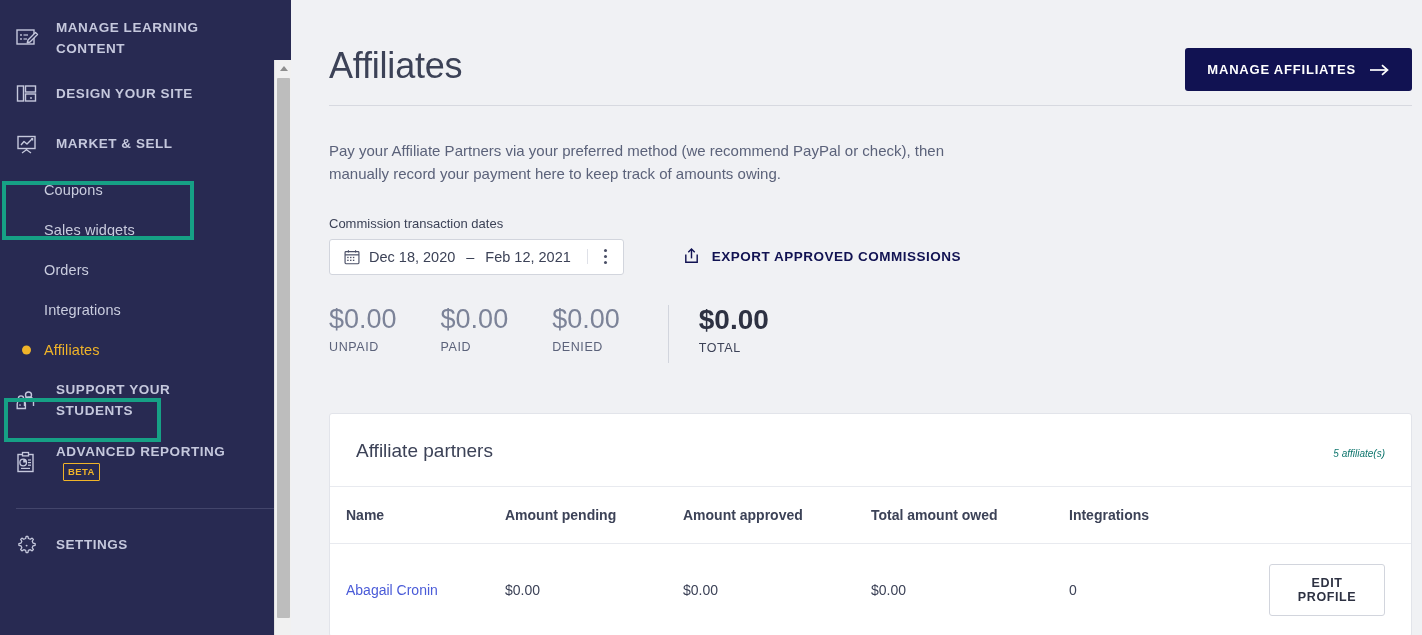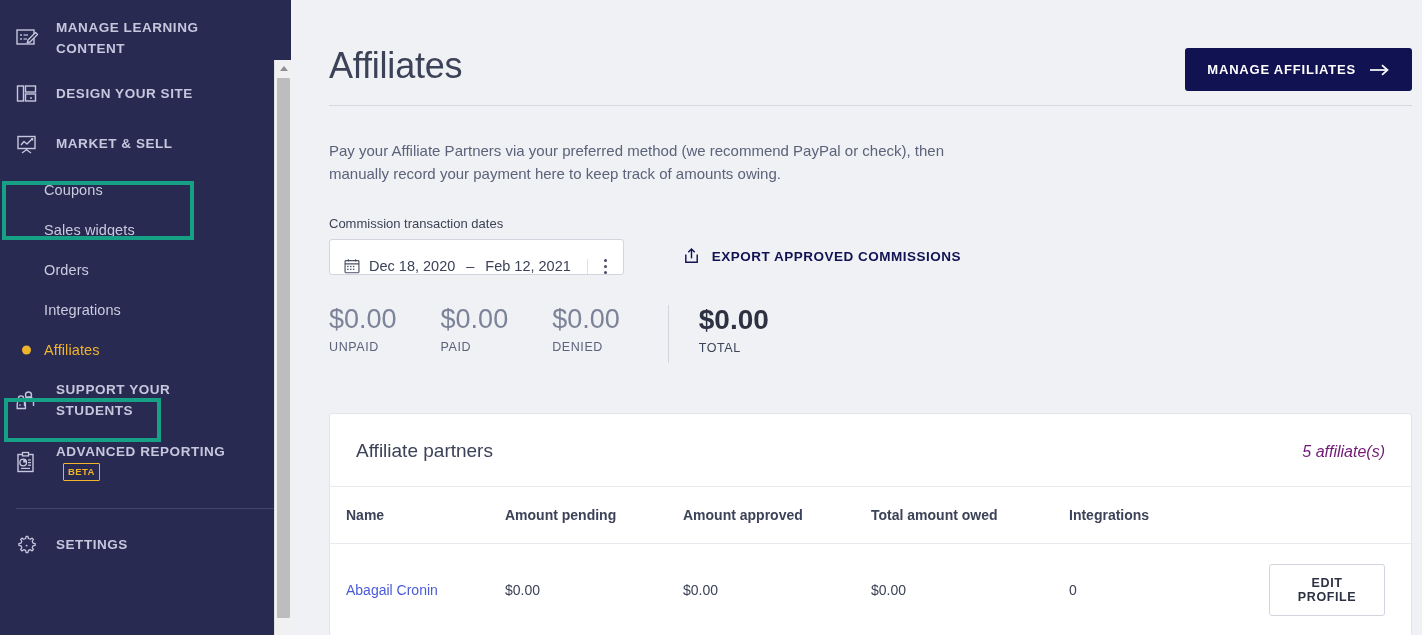--- a/index.html
+++ b/index.html
@@ -179,21 +179,21 @@
     max-width: 640px;
   }
   .filters { margin-top: 30px; }
   .filters-label {
     font-size: 13px;
     color: #3c4257;
     margin-bottom: 8px;
   }
   .filters-row { display: flex; align-items: center; }
   .date-field {
-    display: flex; align-items: flex-end;
+    display: flex; align-items: center;
     background: #ffffff;
     border: 1px solid #d2d5dd;
     border-radius: 3px;
     height: 36px;
     overflow: hidden;
     cursor: pointer;
   }
   .date-main {
     display: flex; align-items: center; gap: 9px;
     padding: 0 16px 0 14px;
@@ -243,21 +243,21 @@
     background: #ffffff;
     border: 1px solid #e2e4ea;
     border-radius: 3px;
   }
   .card-head {
     display: flex; align-items: baseline; justify-content: space-between;
     padding: 26px 26px 24px 26px;
     border-bottom: 1px solid #e8eaef;
   }
   .card-title { font-size: 19px; color: #3c4257; font-weight: 400; }
-  .card-count { font-size: 16px; color: #701a75; font-style: italic; }
+  .card-count { font-size: 10px; color: #0f766e; font-style: italic; }
   table.partners { width: 100%; border-collapse: collapse; }
   table.partners th {
     text-align: left;
     font-size: 14px; font-weight: bold; color: #3c4257;
     padding: 20px 0 20px 0;
     border-bottom: 1px solid #e8eaef;
     margin-left: 12px;
   }
   table.partners td {
     font-size: 14px; color: #3c4257;

